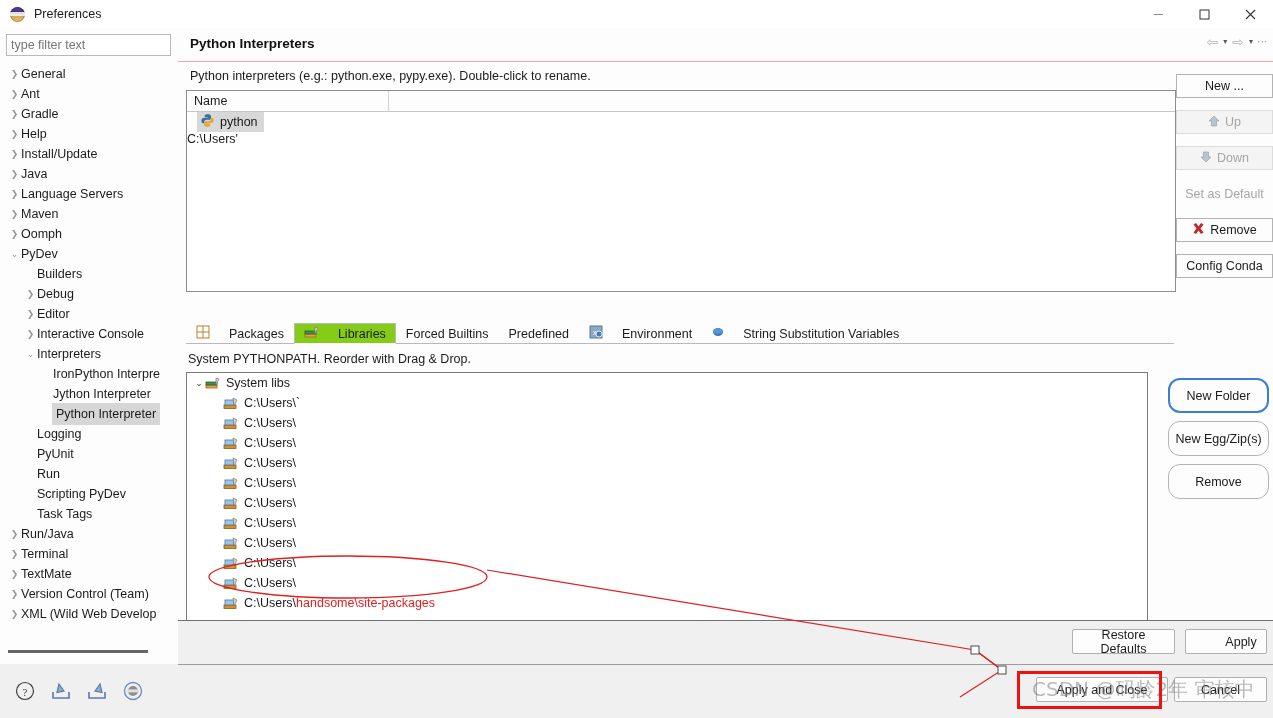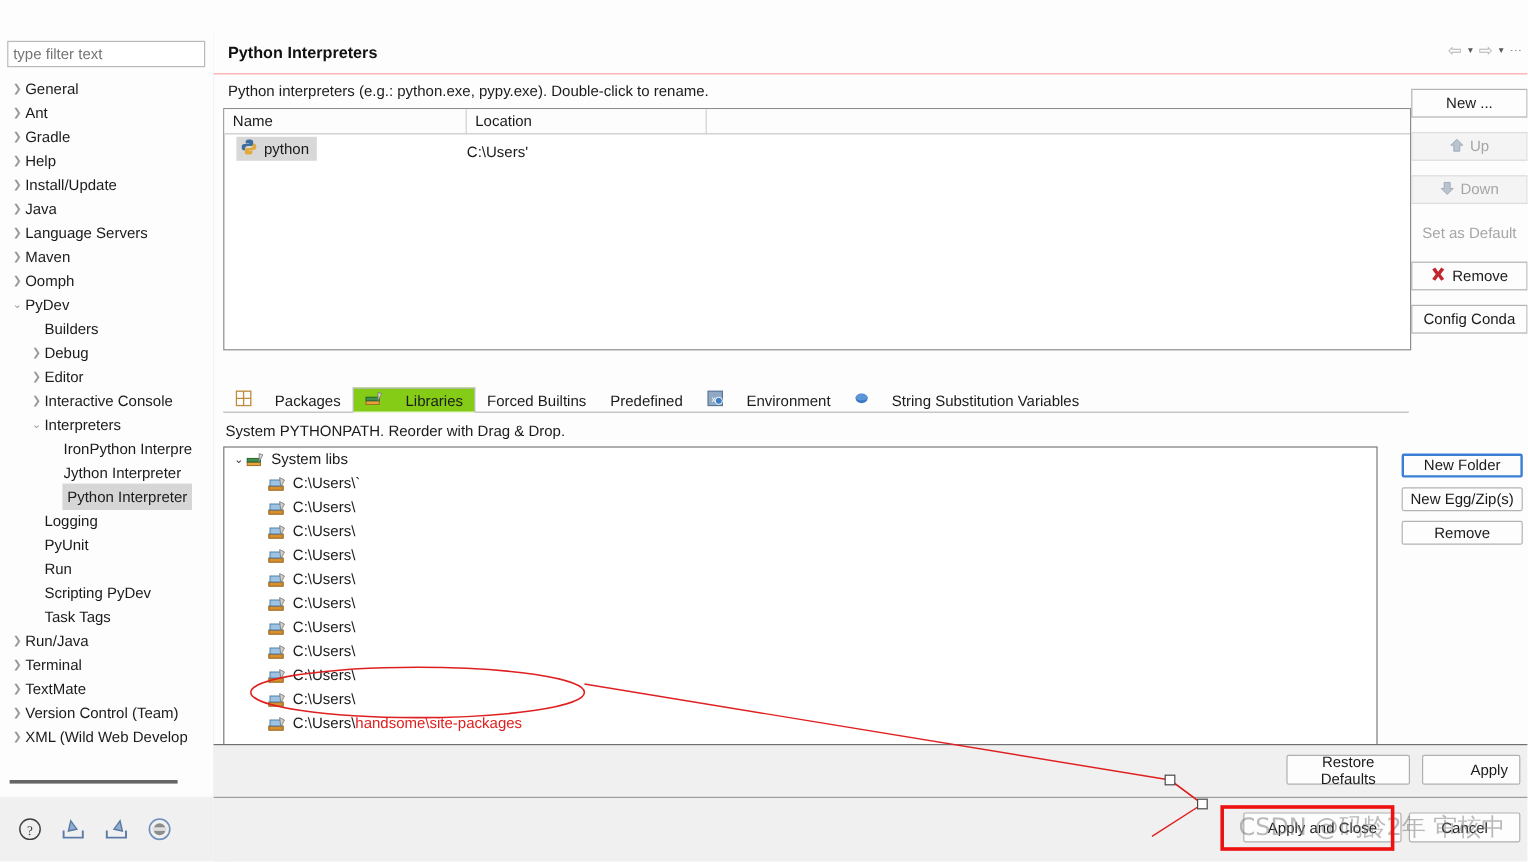--- a/index.html
+++ b/index.html
@@ -56,21 +56,21 @@
   .nav .dots{color:#8c8c8c;font-size:10px;line-height:9px;letter-spacing:0;writing-mode:vertical-rl;}
 
   .desc{position:absolute;left:12px;top:41px;font-size:12.5px;color:#1b1b1b;}
 
   
   .tbl{position:absolute;left:8px;top:62px;width:988px;height:200px;border:1px solid #8d8d8d;background:#fff;}
   .tbl-head{display:flex;height:20px;border-bottom:1px solid #c8c8c8;background:#fdfdfd;}
   .th{font-size:12.5px;color:#1b1b1b;padding-left:7px;line-height:20px;border-right:1px solid #d2d2d2;
       box-sizing:border-box;}
   .th.c1{width:202px;} .th.c2{width:200px;} .th.c3{flex:1;border-right:none;}
-  .tr{display:flex;height:22px;align-items:flex-end;}
+  .tr{display:flex;height:22px;align-items:flex-start;flex-direction:column;}
   .td1{width:202px;padding-left:10px;display:flex;align-items:center;gap:6px;box-sizing:border-box;}
   .name-pill{background:#d8d8d8;padding:1px 6px 1px 3px;display:inline-flex;align-items:center;gap:5px;}
   .td2{width:200px;font-size:12.5px;box-sizing:border-box;}
 
   .sidebtns{position:absolute;right:0;top:46px;width:97px;}
   .sbtn{display:block;width:97px;height:24px;margin-bottom:12px;background:#fdfdfd;
         border:1px solid #b3b3b3;font-size:12.5px;font-family:inherit;color:#1b1b1b;cursor:default;
         display:flex;align-items:center;justify-content:center;gap:5px;box-sizing:border-box;}
   .sbtn.disabled{color:#a6a6a6;background:#f4f4f4;border-color:#dcdcdc;}
   .sbtn.flat{border:none;background:transparent;}
@@ -87,22 +87,22 @@
   .libs{position:absolute;left:8px;top:344px;width:960px;height:270px;border:1px solid #7a7a7a;background:#fff;
         overflow:hidden;}
   .lrow{height:20px;display:flex;align-items:center;font-size:12.5px;white-space:nowrap;}
   .lrow.root{padding-left:6px;}
   .lrow.child{padding-left:36px;}
   .lcaret{width:12px;display:inline-flex;justify-content:center;color:#3c3c3c;font-size:9px;}
   .licon{margin-right:6px;display:inline-flex;}
   .red{color:#e02020;}
 
   .libbtns{position:absolute;right:4px;top:350px;width:101px;}
-  .lbtn{display:block;width:101px;height:20px;margin-bottom:8px;background:#fdfdfd;border:1px solid #b3b3b3;
-        font-size:12.5px;font-family:inherit;color:#1b1b1b;cursor:default;border-radius:2px;
+  .lbtn{display:block;width:101px;height:35px;margin-bottom:8px;background:#fdfdfd;border:1px solid #b3b3b3;
+        font-size:12.5px;font-family:inherit;color:#1b1b1b;cursor:default;border-radius:12px;
         display:flex;align-items:center;justify-content:center;box-sizing:border-box;}
   .lbtn.focus{border:2px solid #3a7fd5;}
 
   
   .midbar{position:absolute;left:178px;top:620px;width:1095px;height:44px;background:#f0f0f0;
           border-top:1px solid #707070;}
   .botbar{position:absolute;left:178px;top:664px;width:1095px;height:54px;background:#f0f0f0;
           border-top:1px solid #9c9c9c;}
   .bbtn{position:absolute;height:25px;background:#fdfdfd;border:1px solid #b0b0b0;font-size:12.5px;
         font-family:inherit;color:#1b1b1b;cursor:default;border-radius:2px;
@@ -112,20 +112,45 @@
   .anno{position:absolute;left:0;top:0;width:1273px;height:718px;pointer-events:none;}
 
   .wm{position:absolute;left:1032px;top:676px;font-size:20px;color:rgba(130,130,130,.55);
       font-family:"DejaVu Sans",sans-serif;white-space:nowrap;}
 </style>
 </head>
 <body>
 
 <div class="win">
 
+  <div class="titlebar">
+    <span class="tb-icon">
+      <span class="sphere"></span>
+        <span class="band"></span>
+    </span>
+    <span class="tb-title">Preferences</span>
+    <div class="tb-btns">
+      <div class="tb-btn">
+        <svg width="11" height="11" viewBox="0 0 11 11">
+            <line x1="1" y1="5.5" x2="10" y2="5.5" stroke="#888" stroke-width="1"></line>
+          </svg>
+      </div>
+      <div class="tb-btn">
+        <svg width="11" height="11" viewBox="0 0 11 11">
+            <rect x="1" y="1" width="9" height="9" fill="none" stroke="#333" stroke-width="1"></rect>
+          </svg>
+      </div>
+      <div class="tb-btn close">
+        <svg width="11" height="11" viewBox="0 0 11 11">
+            <line x1="1" y1="1" x2="10" y2="10" stroke="#333" stroke-width="1.1"></line>
+            <line x1="10" y1="1" x2="1" y2="10" stroke="#333" stroke-width="1.1"></line>
+          </svg>
+      </div>
+    </div>
+  </div>
 
   <div class="left">
     <div class="filter-wrap">
       <input class="filter" type="text" placeholder="type filter text" style="">
     </div>
     <div class="tree" id="tree">
         <div class="t-item d0">
           <span class="t-arrow">❯</span>
           <span class="t-label">General</span>
         </div>
@@ -280,21 +305,20 @@
         <span class="caret">▾</span>
         <span class="dots">⋮</span>
       </div>
     </div>
 
     <div class="desc">Python interpreters (e.g.: python.exe, pypy.exe).   Double-click to rename.</div>
 
     <div class="tbl">
       <div class="tbl-head">
         <div class="th c1">Name</div>
-        <div class="th c2">Location</div>
         <div class="th c3"></div>
       </div>
       <div id="tbl-rows">
           <div class="tr">
             <div class="td1">
               <span class="name-pill">
                 <span><svg width="15" height="15" viewBox="0 0 15 15">
                     <path d="M7.3 1.2c-2 0-2.6.9-2.6 2v1.4h3.1v.5H3.4c-1.1 0-2 .8-2 2.6s.8 2.6 1.8 2.6h1V8.9c0-1.2 1-2.2 2.2-2.2h2.8c1 0 1.8-.8 1.8-1.8V3.2c0-1-.9-2-2.4-2z" fill="#3c6e9f"></path>
                     <path d="M7.7 13.8c2 0 2.6-.9 2.6-2v-1.4H7.2v-.5h4.4c1.1 0 2-.8 2-2.6S12.8 4.7 11.8 4.7h-1v1.4c0 1.2-1 2.2-2.2 2.2H5.8c-1 0-1.8.8-1.8 1.8v1.7c0 1 .9 2 2.4 2z" fill="#e0a93a"></path>
                   </svg></span>

